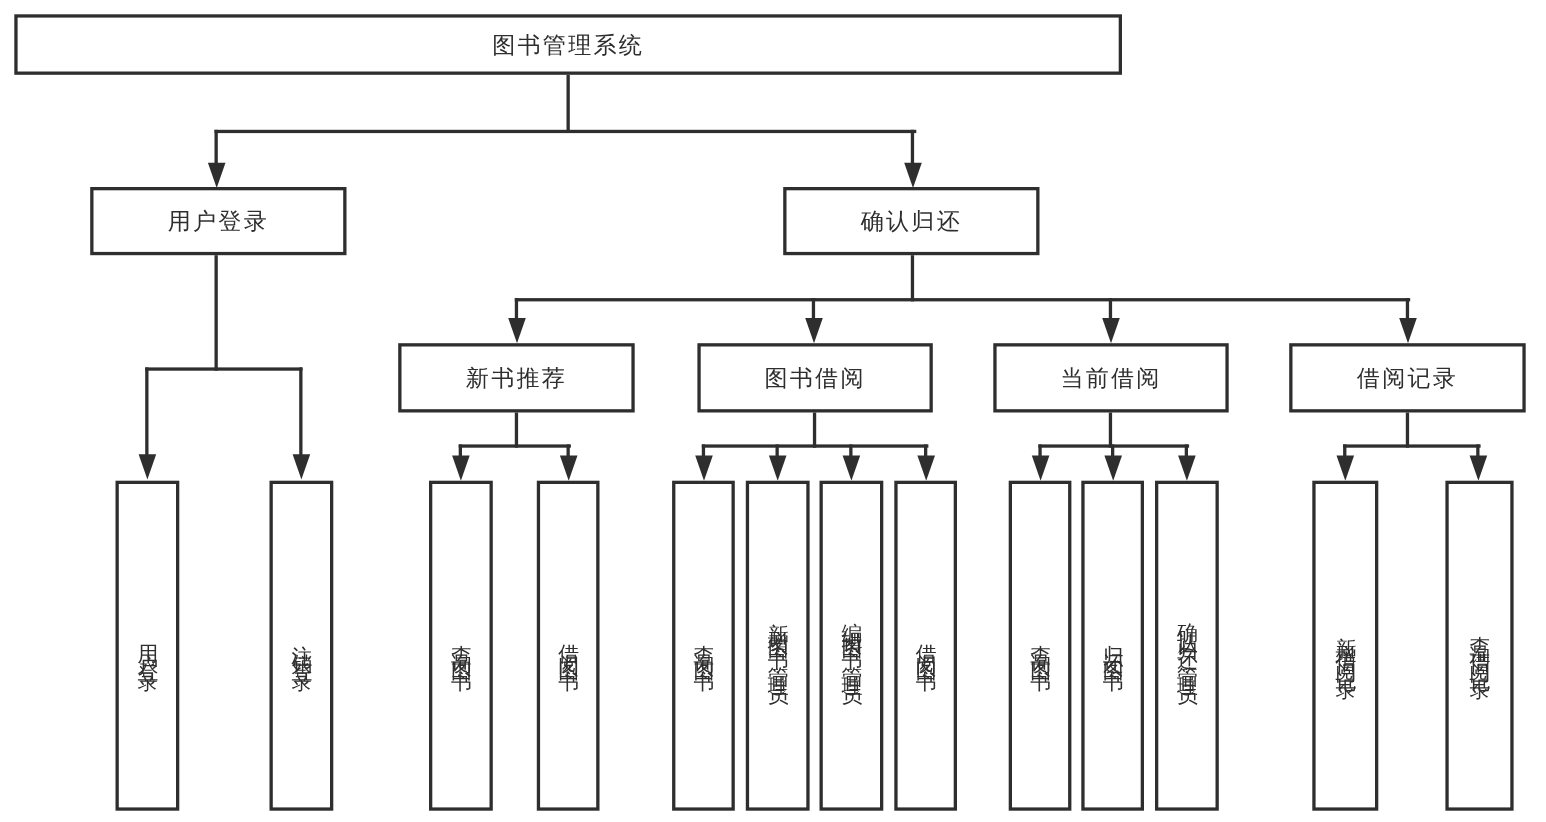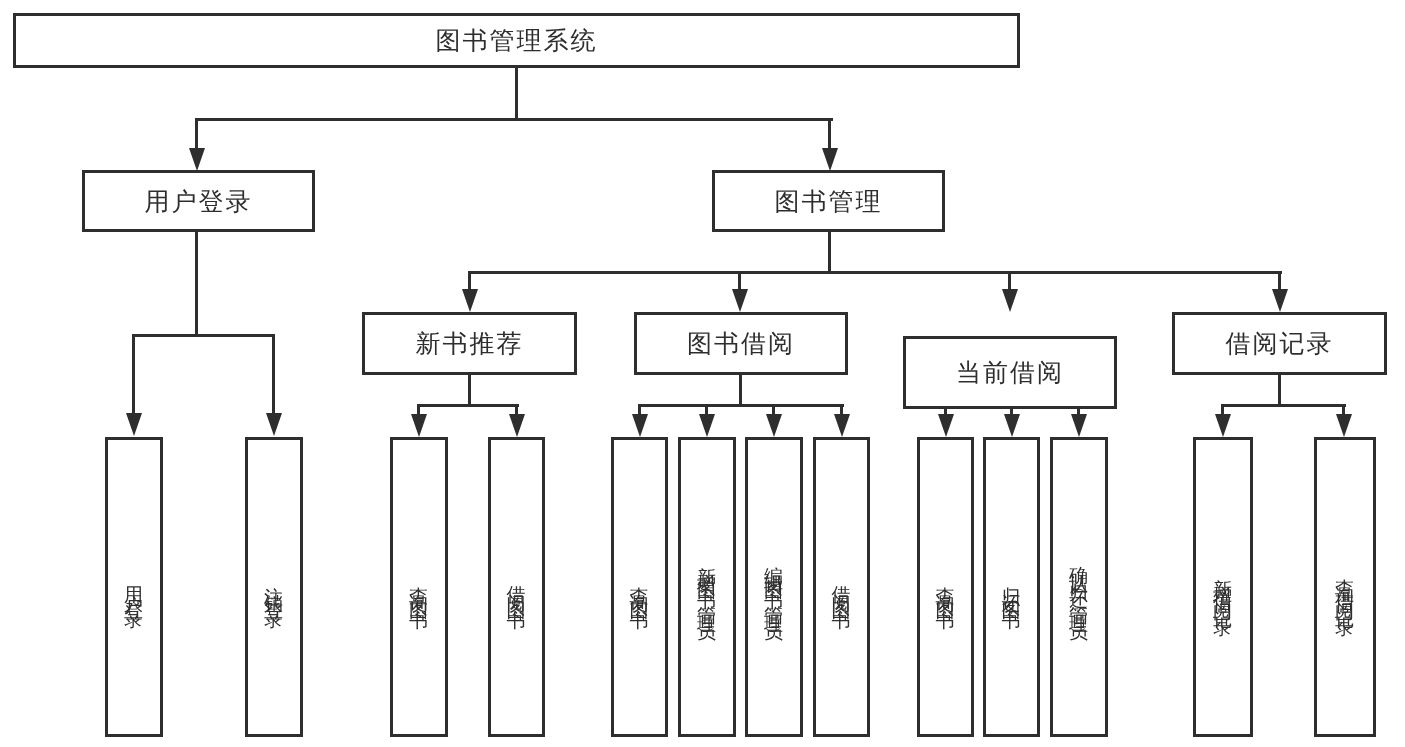--- a/index.html
+++ b/index.html
@@ -16,21 +16,21 @@
   }
 
   
   .node {
     position: absolute;
     border: 3px solid #2e2e2e;
     background: #ffffff;
     display: flex;
     align-items: center;
     justify-content: center;
-    font-size: 25px;
+    font-size: 21px;
     letter-spacing: 2px;
     color: #2e2e2e;
     z-index: 2;
   }
 
   
   .vnode {
     position: absolute;
     border: 3px solid #2e2e2e;
     background: #ffffff;
@@ -84,21 +84,21 @@
   <div class="hline" style="left:195px; top:118px; width:638px;"></div>
   <div class="vline" style="left:195px; top:118px; height:32px;"></div>
   <div class="arrow" style="left:189px; top:148px;"></div>
   <div class="vline" style="left:828px; top:118px; height:32px;"></div>
   <div class="arrow" style="left:822px; top:148px;"></div>
 
   <div class="node" style="left:82px; top:170px; width:233px; height:62px;">
     <span>用户登录</span>
   </div>
   <div class="node" style="left:712px; top:170px; width:233px; height:62px;">
-    <span>图书管理</span>
+    <span>确认归还</span>
   </div>
 
   <div class="vline" style="left:195px; top:231px; height:106px;"></div>
   <div class="hline" style="left:132px; top:334px; width:143px;"></div>
   <div class="vline" style="left:132px; top:334px; height:81px;"></div>
   <div class="arrow" style="left:126px; top:413px;"></div>
   <div class="vline" style="left:272px; top:334px; height:81px;"></div>
   <div class="arrow" style="left:266px; top:413px;"></div>
 
   <div class="vline" style="left:828px; top:231px; height:43px;"></div>
@@ -111,21 +111,21 @@
   <div class="arrow" style="left:1002px; top:289px;"></div>
   <div class="vline" style="left:1278px; top:271px; height:21px;"></div>
   <div class="arrow" style="left:1272px; top:289px;"></div>
 
   <div class="node" style="left:362px; top:312px; width:215px; height:63px;">
     <span>新书推荐</span>
   </div>
   <div class="node" style="left:634px; top:312px; width:214px; height:63px;">
     <span>图书借阅</span>
   </div>
-  <div class="node" style="left:903px; top:312px; width:214px; height:73px;margin-top:24px;">
+  <div class="node" style="left:903px; top:312px; width:214px; height:63px;">
     <span>当前借阅</span>
   </div>
   <div class="node" style="left:1172px; top:312px; width:215px; height:63px;">
     <span>借阅记录</span>
   </div>
 
   <div class="vline" style="left:468px; top:373px; height:34px;"></div>
   <div class="hline" style="left:417px; top:404px; width:102px;"></div>
   <div class="vline" style="left:417px; top:404px; height:12px;"></div>
   <div class="arrow" style="left:411px; top:414px;"></div>

